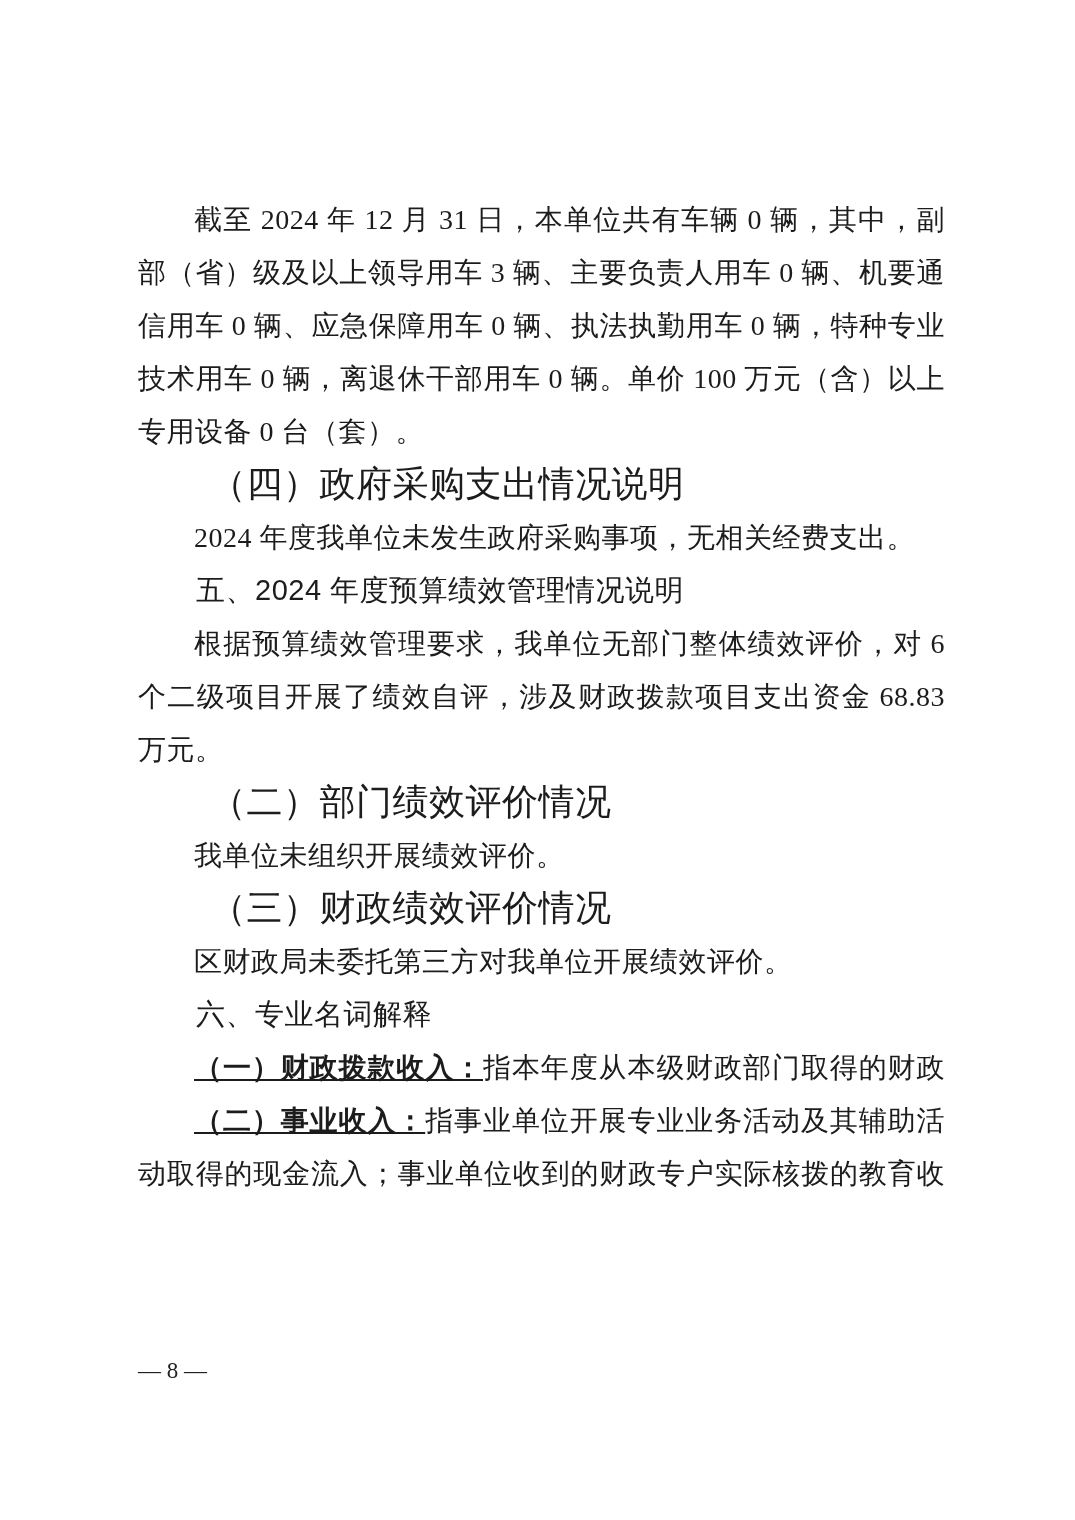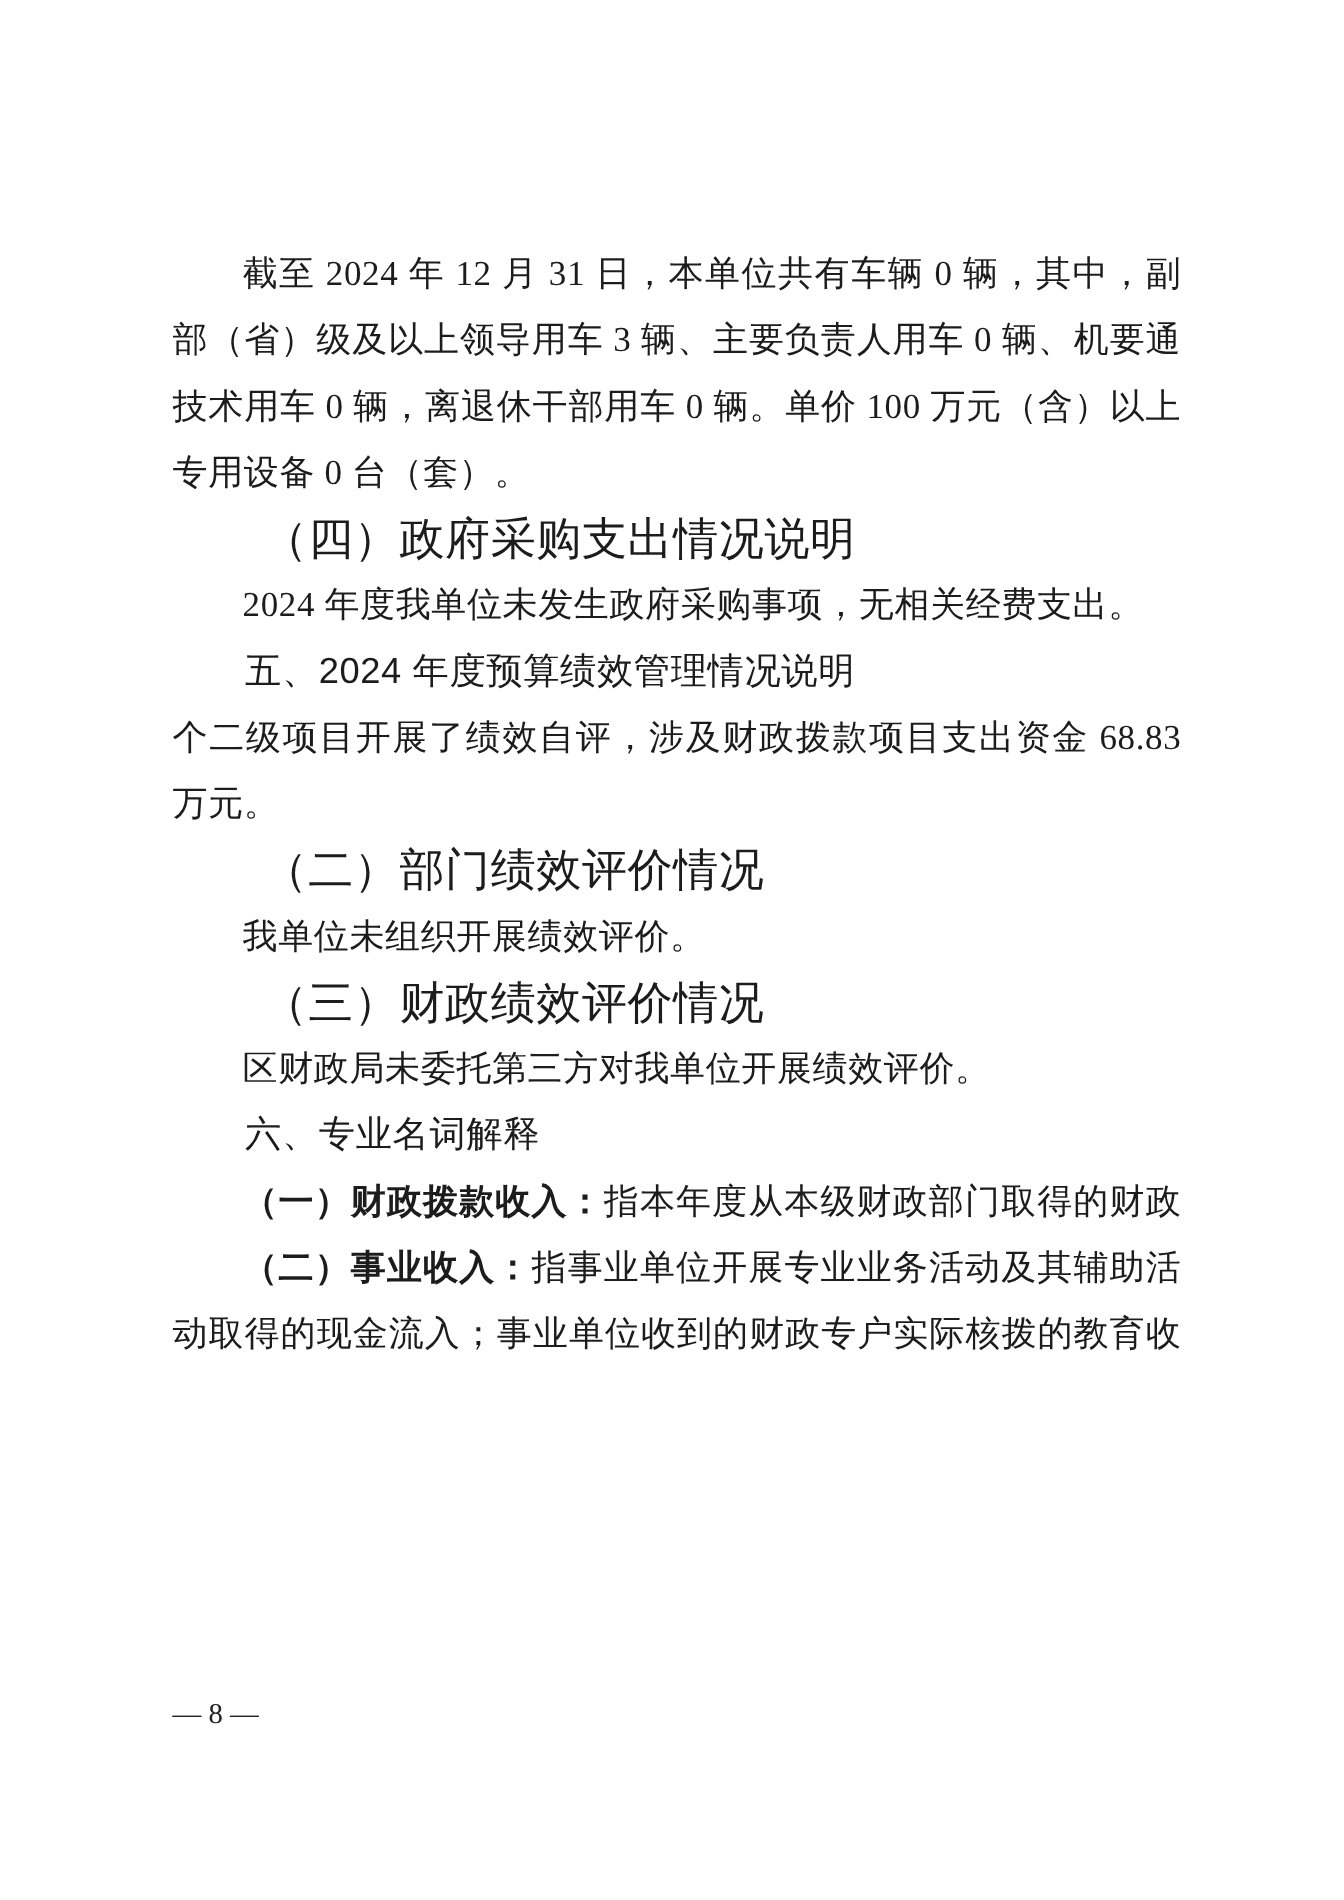--- a/index.html
+++ b/index.html
@@ -34,52 +34,54 @@
   }
   .line.indent { text-indent: 2em; }
   .block.heading .line {
     font-family: "Liberation Sans", sans-serif;
     font-weight: normal;
     font-size: 29px;
   }
   .block.subhead .line {
     font-size: 36px;
   }
-  .seg.bold { font-weight: bold; }
+  .seg.bold { font-weight: bold; text-decoration: underline; }
   .footer {
     position: absolute;
     left: 138px;
     top: 1355px;
     font-size: 23px;
     line-height: 32px;
     color: #222222;
     font-family: "Liberation Serif", serif;
   }
 </style>
 </head>
 <body>
 
 <div class="page">
   <div class="content" id="content">
       <div class="block body">
         <div class="line justify indent"><span class="seg">截至 2024 年 12 月 31 日，本单位共有车辆 0 辆，其中，副</span></div>
         <div class="line justify"><span class="seg">部（省）级及以上领导用车 3 辆、主要负责人用车 0 辆、机要通</span></div>
+        <div class="line justify"><span class="seg">信用车 0 辆、应急保障用车 0 辆、执法执勤用车 0 辆，特种专业</span></div>
         <div class="line justify"><span class="seg">技术用车 0 辆，离退休干部用车 0 辆。单价 100 万元（含）以上</span></div>
         <div class="line"><span class="seg">专用设备 0 台（套）。</span></div>
       </div>
       <div class="block subhead">
         <div class="line indent"><span class="seg">（四）政府采购支出情况说明</span></div>
       </div>
       <div class="block body">
         <div class="line indent"><span class="seg">2024 年度我单位未发生政府采购事项，无相关经费支出。</span></div>
       </div>
       <div class="block heading">
         <div class="line indent"><span class="seg">五、2024 年度预算绩效管理情况说明</span></div>
       </div>
       <div class="block body">
+        <div class="line justify indent"><span class="seg">根据预算绩效管理要求，我单位无部门整体绩效评价，对 6</span></div>
         <div class="line justify"><span class="seg">个二级项目开展了绩效自评，涉及财政拨款项目支出资金 68.83</span></div>
         <div class="line"><span class="seg">万元。</span></div>
       </div>
       <div class="block subhead">
         <div class="line indent"><span class="seg">（二）部门绩效评价情况</span></div>
       </div>
       <div class="block body">
         <div class="line indent"><span class="seg">我单位未组织开展绩效评价。</span></div>
       </div>
       <div class="block subhead">

